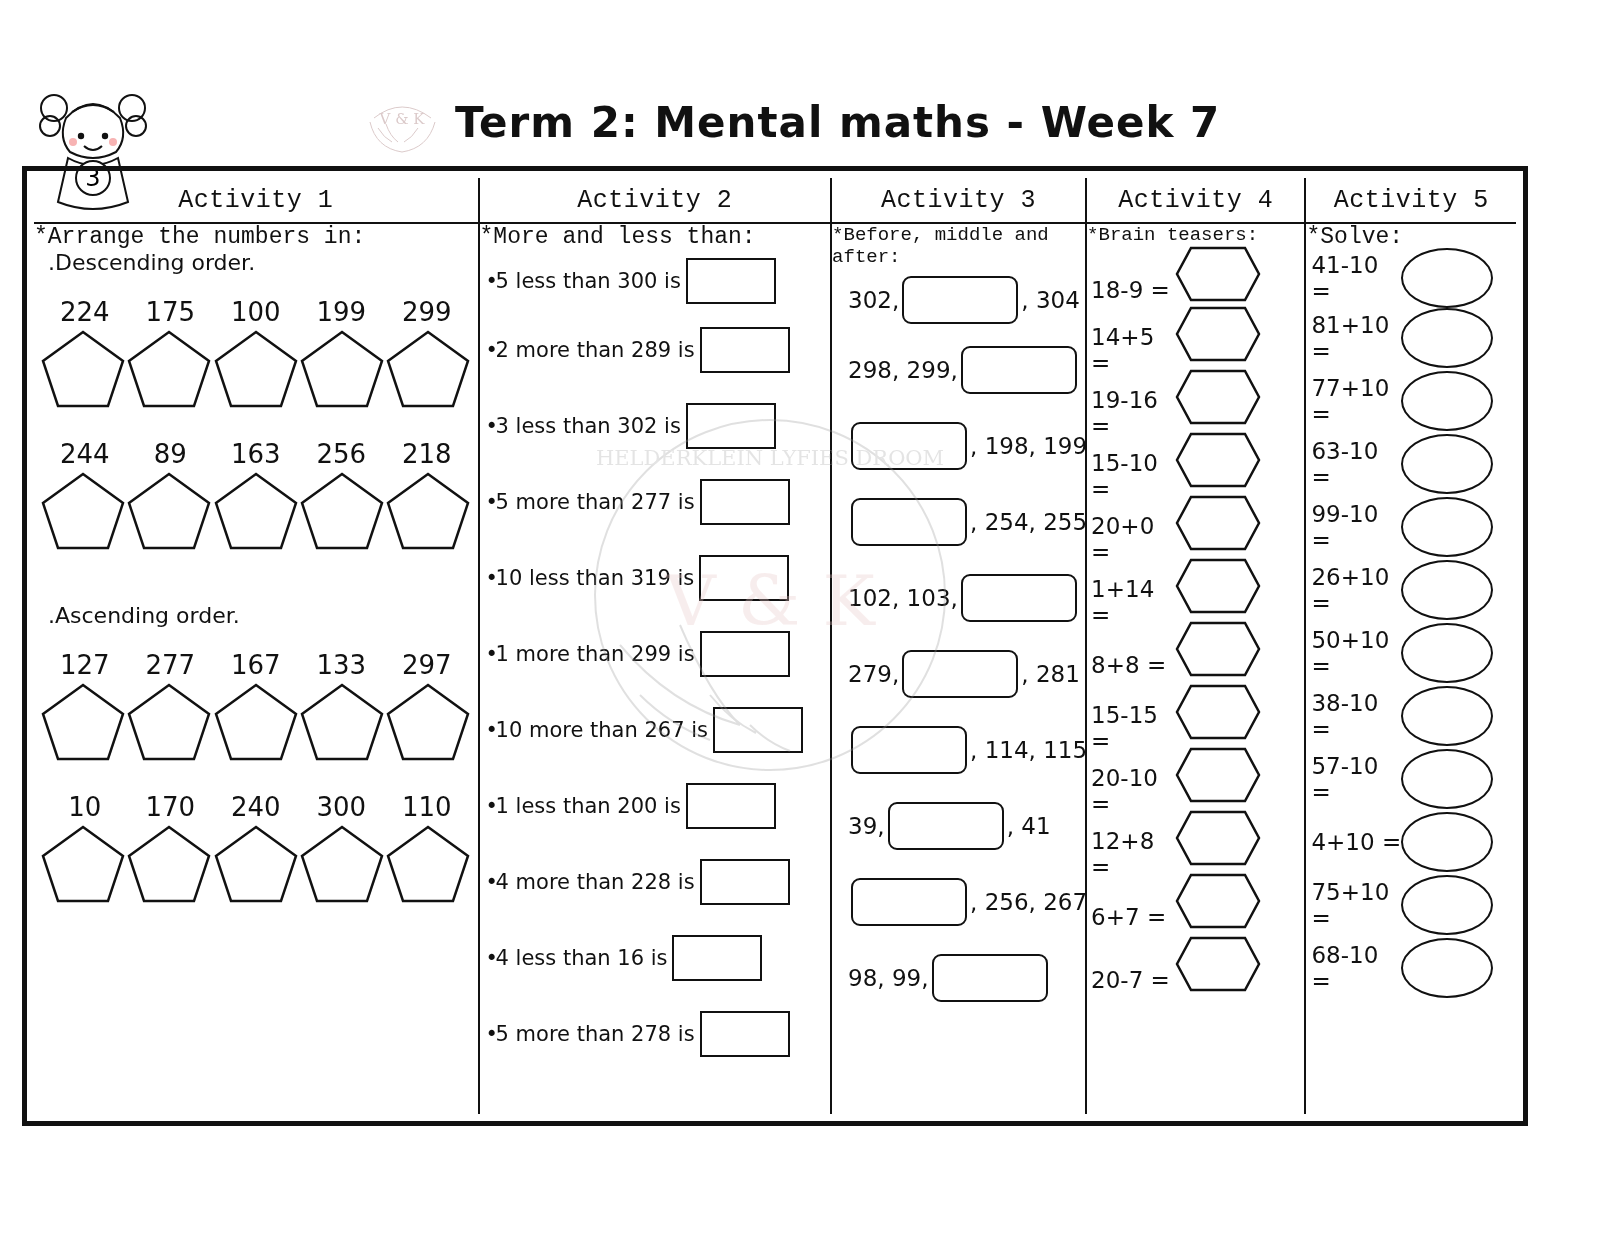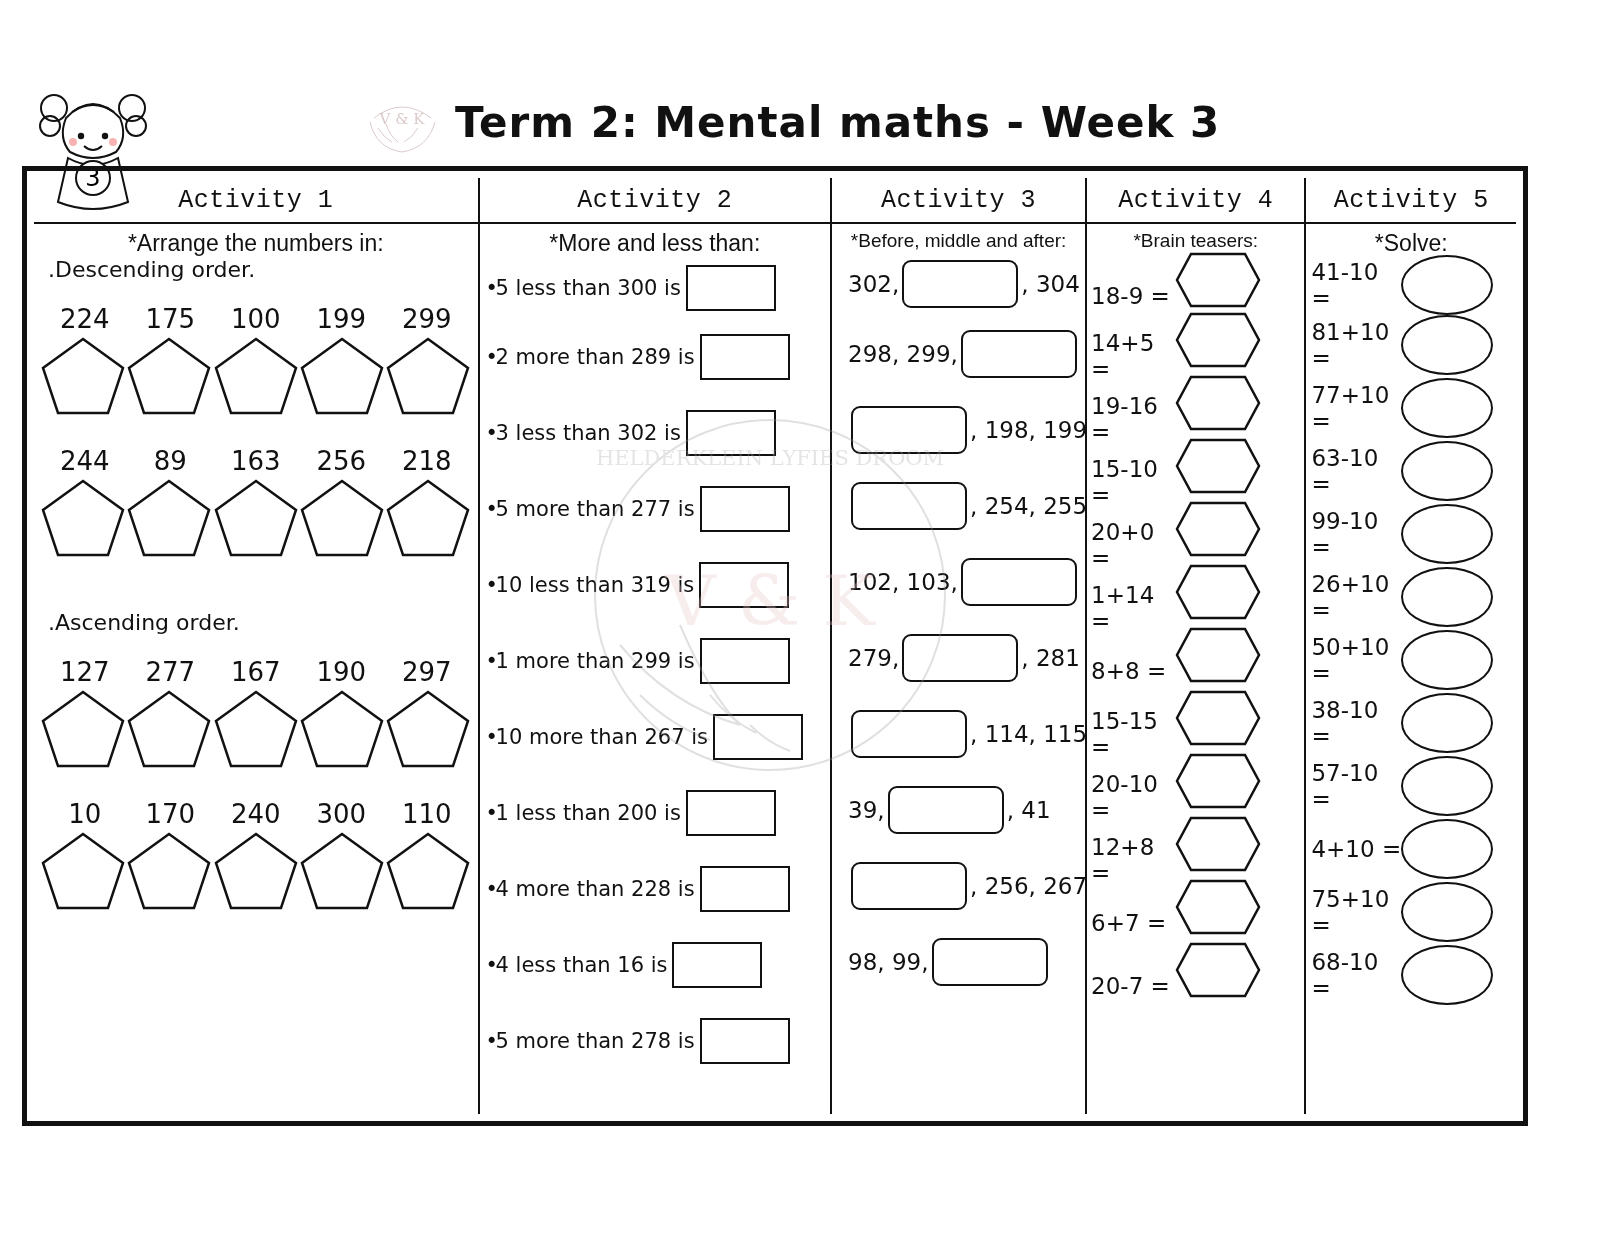--- a/index.html
+++ b/index.html
@@ -109,23 +109,21 @@
     font-family: Liberation Mono, monospace;
     letter-spacing: .5px;
   }
   .col-body {
     position: relative;
     height: calc(100% - 44px);
   }
 
   .subhead {
     font-size: 23px;
-    font-family: Liberation Sans, sans-serif;
-    text-align: center;
-    padding-top: 6px;
+    font-family: Liberation Mono, monospace;
   }
   .subhead-sm { font-size: 19px; }
 
   
   .a1-line {
     font-size: 22px;
     font-family: "DejaVu Sans", sans-serif;
     padding-left: 14px;
   }
   .num-row {
@@ -242,21 +240,21 @@
 
   <svg class="logo-top" viewBox="0 0 85 70">
     <g fill="none" stroke="#b08a8a" stroke-width="1">
       <path d="M14 30 q28 -22 57 0"></path>
       <path d="M10 34 q6 26 32 30 q26 -4 33 -30"></path>
       <path d="M18 40 q6 10 14 14 M26 36 q4 12 12 18 M58 40 q-6 10 -14 14"></path>
     </g>
     <text x="42" y="36" font-size="15" fill="#b08a8a" text-anchor="middle" font-family="DejaVu Serif, serif">V &amp; K</text>
   </svg>
 
-  <div class="title">Term 2: Mental maths - Week 3</div>
+  <div class="title">Term 2: Mental maths - Week 7</div>
 </div>
 
 <svg class="watermark" viewBox="0 0 420 420">
   <g fill="none" stroke="#9a9a9a" stroke-width="2">
     <circle cx="210" cy="200" r="175"></circle>
     <path d="M60 250 q50 60 120 80 M80 300 q30 30 70 45 M120 230 q30 70 60 100"></path>
     <path d="M150 300 q20 25 46 38 M190 330 q18 18 40 26"></path>
   </g>
   <text x="210" y="230" font-size="70" fill="#e8c6c6" text-anchor="middle" font-family="DejaVu Serif, serif">V &amp; K</text>
   <text x="210" y="70" font-size="21" fill="#a8a8a8" text-anchor="middle" font-family="DejaVu Serif, serif">HELDERKLEIN LYFIES DROOM</text>
@@ -321,21 +319,21 @@
             <polygon points="43,3 83,32 68,77 18,77 3,32" fill="#fff" stroke="#111" stroke-width="2.5"></polygon>
           </svg>
       </div>
 
       <div class="a1-line" style="margin-top:52px">.Ascending order.</div>
 
       <div class="num-row" style="margin-top:22px">
         <span>127</span>
         <span>277</span>
         <span>167</span>
-        <span>190</span>
+        <span>133</span>
         <span>297</span>
       </div>
       <div class="pent-row">
         <svg class="pent" viewBox="0 0 86 80">
             <polygon points="43,3 83,32 68,77 18,77 3,32" fill="#fff" stroke="#111" stroke-width="2.5"></polygon>
           </svg>
         <svg class="pent" viewBox="0 0 86 80">
             <polygon points="43,3 83,32 68,77 18,77 3,32" fill="#fff" stroke="#111" stroke-width="2.5"></polygon>
           </svg>
         <svg class="pent" viewBox="0 0 86 80">

